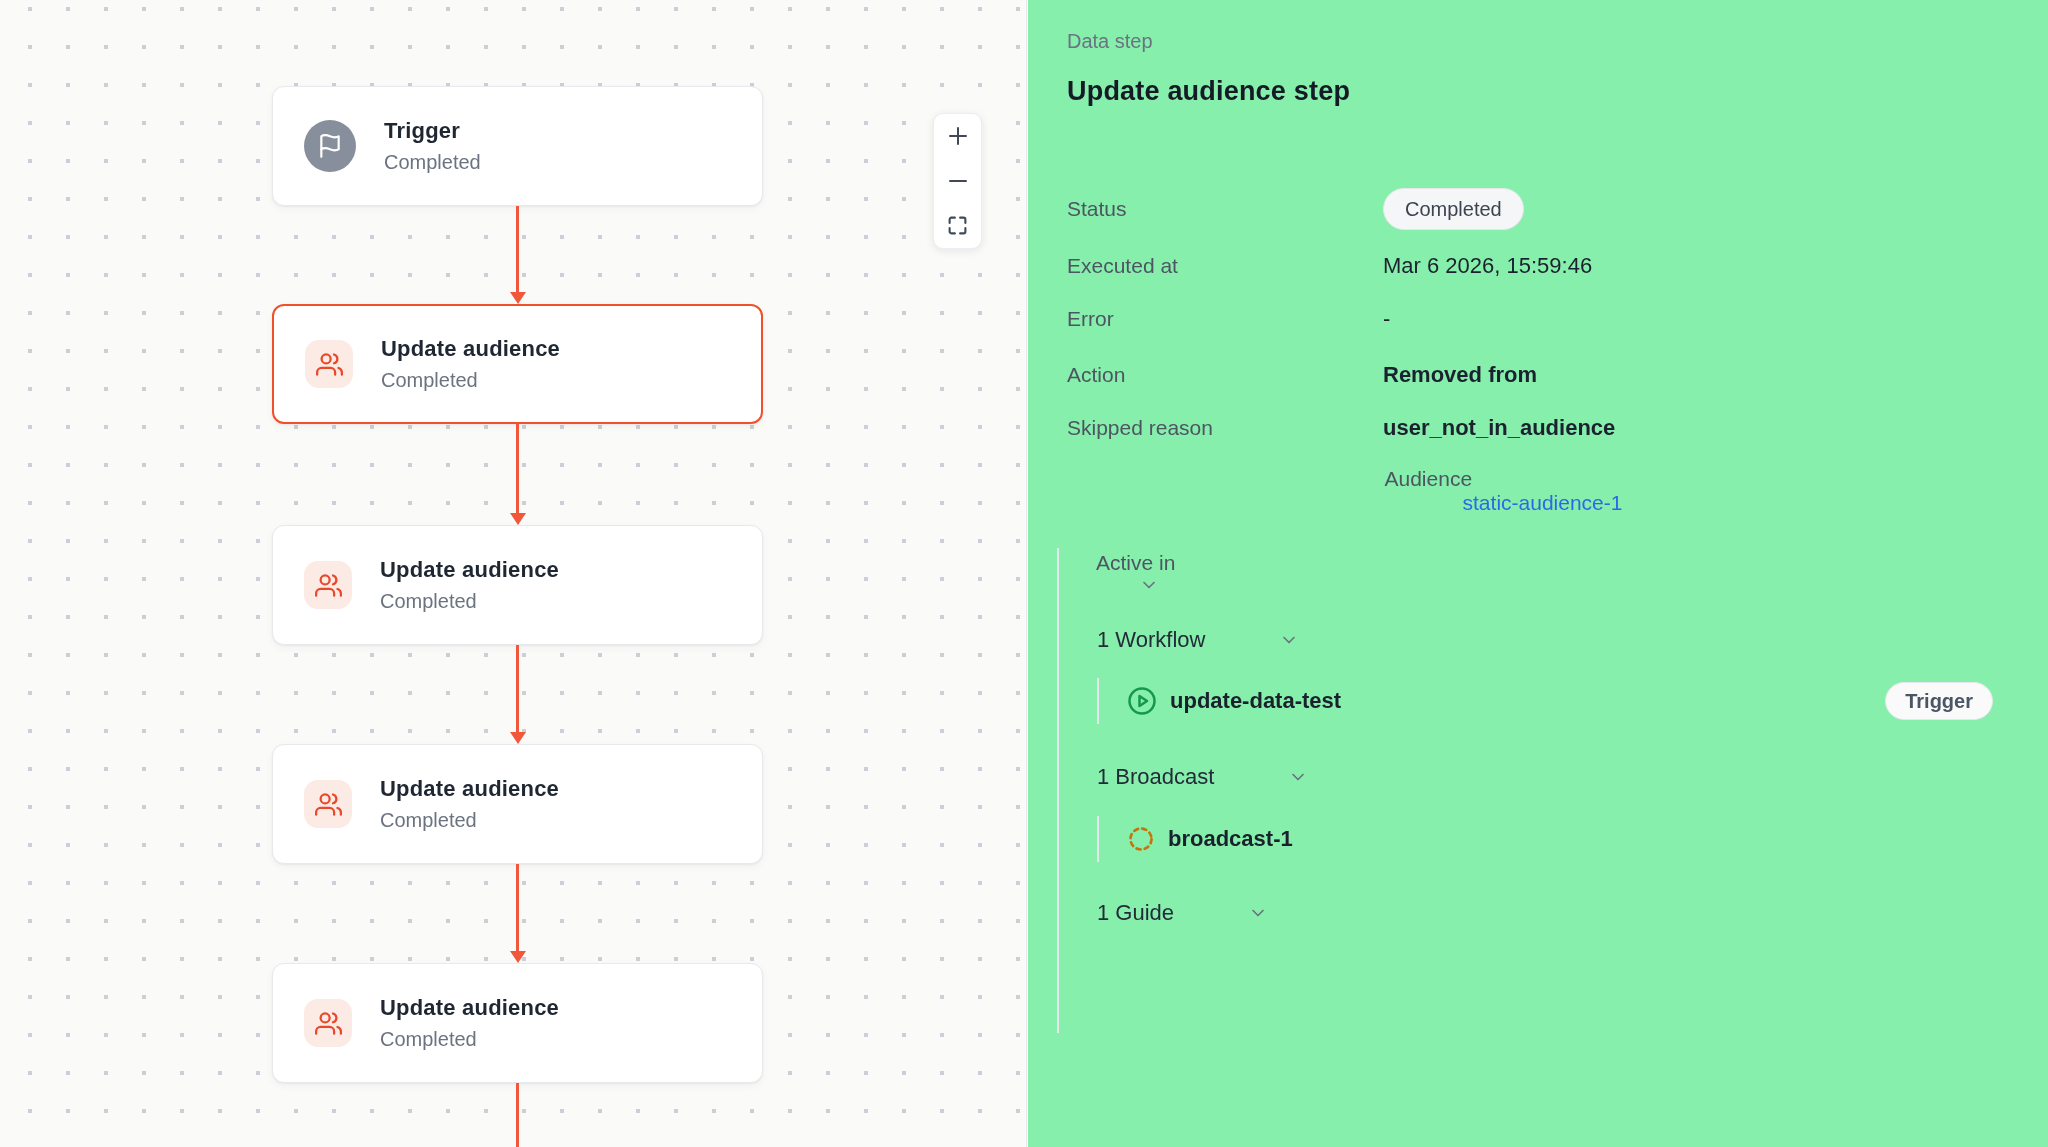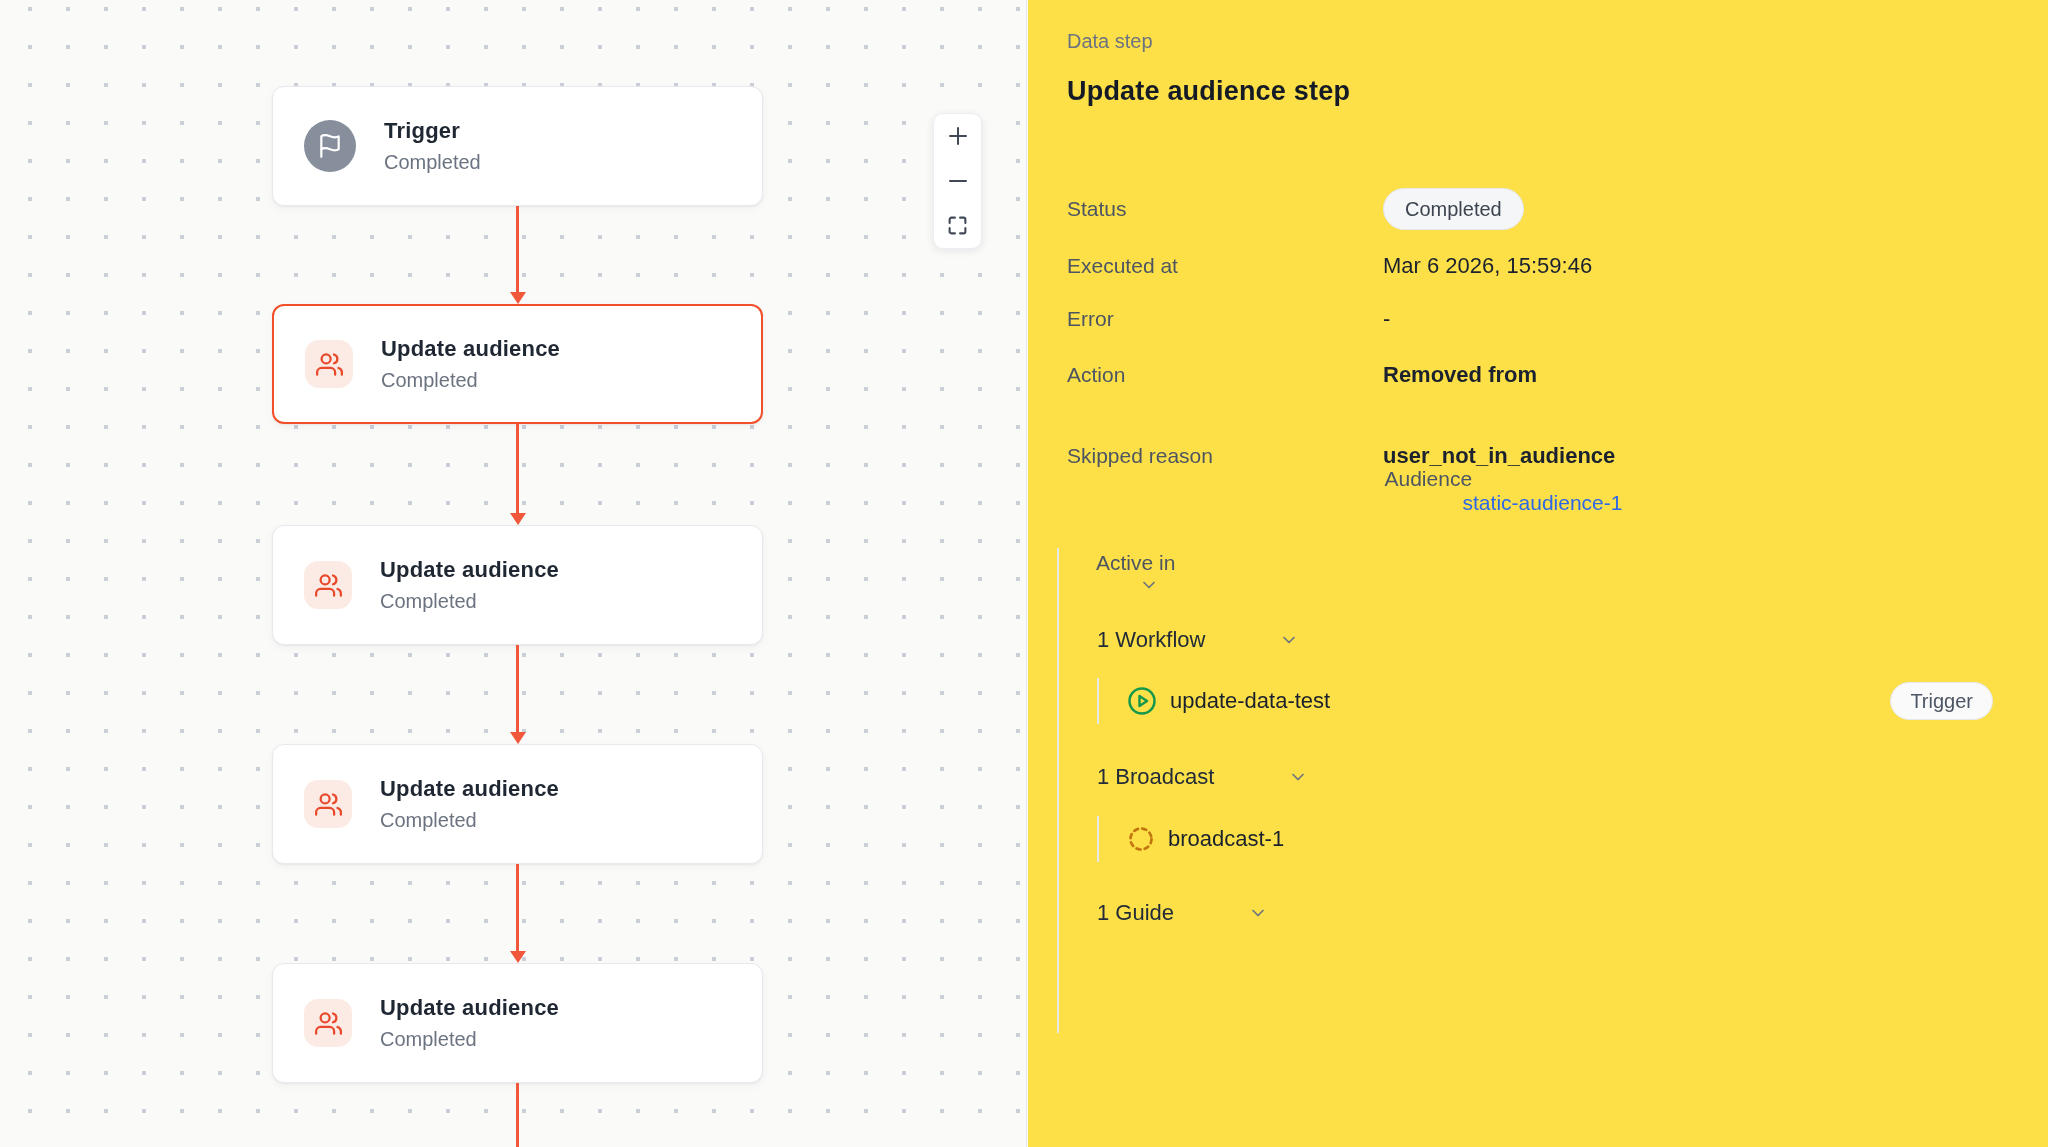--- a/index.html
+++ b/index.html
@@ -44,21 +44,21 @@
   .zoom-controls {
     position:absolute; left:933px; top:113px; width:49px; height:136px;
     background:#ffffff; border:1px solid #eceef1; border-radius:10px;
     box-shadow:0 2px 8px rgba(16,24,40,.09);
     display:flex; flex-direction:column; align-items:stretch;
   }
   .zoom-btn { flex:1; display:flex; align-items:center; justify-content:center; color:#414957; cursor:pointer; }
   .zoom-btn svg { display:block; }
 
   
-  .panel { position:absolute; left:1028px; top:0; width:1020px; height:1147px; background:#fde047; }
+  .panel { position:absolute; left:1028px; top:0; width:1020px; height:1147px; background:#86efac; }
   .eyebrow { position:absolute; left:39px; top:30px; font-size:20px; color:#6b7280; }
   .panel-title { position:absolute; left:39px; top:76px; font-size:27px; font-weight:700; color:#151b26; letter-spacing:.2px; }
 
   .drow { position:absolute; left:39px; right:30px; display:flex; align-items:center; }
   .dlabel { width:316px; font-size:21px; color:#4d5562; flex:0 0 auto; }
   .dvalue { font-size:21px; color:#1b212e; }
   .dvalue.med { font-weight:500; font-size:22px; }
   .dvalue.bold { font-weight:700; font-size:22px; }
   .dvalue.link { color:#2d68e8; cursor:pointer; }
   .badge {
@@ -71,21 +71,21 @@
   .active-block-border { position:absolute; left:29px; top:548px; width:2px; height:485px; background:#e6e8eb; }
   .section-head { position:absolute; left:68px; display:flex; align-items:center;flex-direction:column; }
   .section-head .txt { font-size:21px; color:#4d5562; }
   .group-head { position:absolute; left:69px; display:flex; align-items:center; cursor:pointer;gap:48px; }
   .group-head .txt { font-size:22px; font-weight:500; color:#222b38; }
   .chev { margin-left:26px; display:flex; align-items:center; }
 
   .item-row {
     position:absolute; left:69px; right:20px; height:46px;
     border-left:2px solid #e6e8eb;
-    display:flex; align-items:center;
+    display:flex; align-items:center;font-weight:bold;
   }
   .item-row .it-icon { margin-left:28px; display:flex; align-items:center; flex:0 0 auto; }
   .item-row .it-label { margin-left:13px; font-size:22px; color:#1a212d; }
   .pill {
     position:absolute; right:35px; top:50%; transform:translateY(-50%);
     height:38px; padding:0 19px; border-radius:19px;
     background:#fafafb; border:1px solid #e5e7ea;
     display:flex; align-items:center; font-size:20px; color:#4b5563;
   }
 </style>
@@ -214,21 +214,21 @@
       <div class="dvalue med">Mar 6 2026, 15:59:46</div>
     </div>
     <div class="drow" style="top:359px; height:32px;">
       <div class="dlabel">Action</div>
       <div class="dvalue bold">Removed from</div>
     </div>
     <div class="drow" style="top:303px; height:32px;">
       <div class="dlabel">Error</div>
       <div class="dvalue med">-</div>
     </div>
-    <div class="drow" style="top:412px; height:32px;margin-top:28px;">
+    <div class="drow" style="top:412px; height:32px;">
       <div class="dlabel">Skipped reason</div>
       <div class="dvalue bold">user_not_in_audience</div>
     </div>
     <div class="drow" style="top:467px; height:32px;flex-direction:column;">
       <div class="dlabel">Audience</div>
       <div class="dvalue link">static-audience-1</div>
     </div>
 
     <div class="active-block-border"></div>
 

